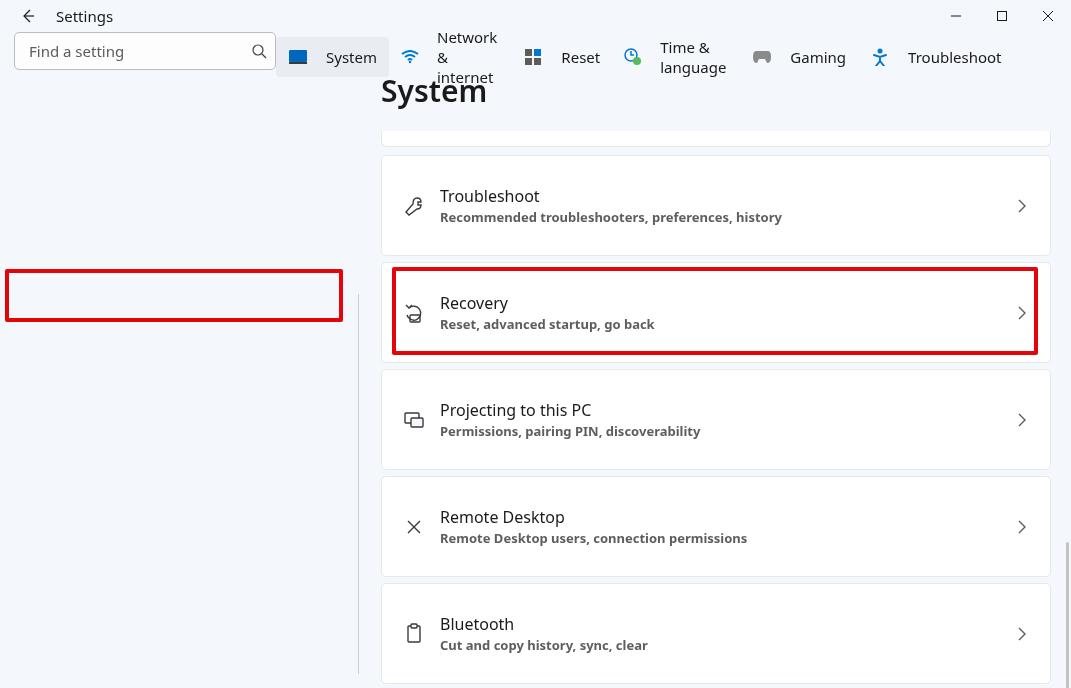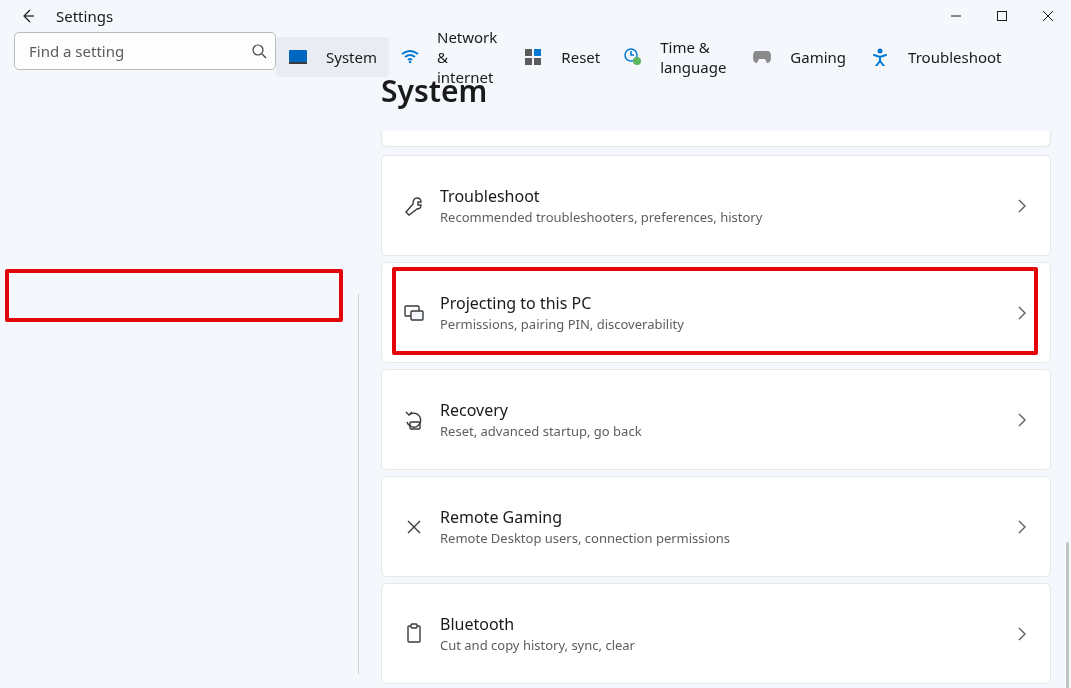--- a/index.html
+++ b/index.html
@@ -19,21 +19,21 @@
   .nav-item { height: 40px; display: flex; align-items: center; padding: 0 12px; border-radius: 4px; margin: 5px 0; gap: 18px; font-size: 15px; color: #1a1a1a; cursor: default; }
   .nav-item.selected { background: #e9edf3; }
   .nav-icon { width: 20px; height: 20px; display: flex; align-items: center; justify-content: center; font-size: 16px; }
   .main { flex: 1; padding: 0 20px 0 20px; overflow: hidden; position: relative; }
   .page-title { font-size: 30px; font-weight: 600; color: #1a1a1a; margin: 38px 0 20px 0; }
   .card-partial { height: 16px; border: 1px solid #e6e6e6; border-top: none; border-radius: 0 0 6px 6px; background: #fff; margin-bottom: 8px; }
   .card { background: #fff; border: 1px solid #e8e8e8; border-radius: 5px; display: flex; align-items: center; padding: 29px 20px; margin-bottom: 6px; gap: 14px; }
   .card-icon { width: 24px; height: 24px; display: flex; align-items: center; justify-content: center; color: #3a3a3a; flex-shrink: 0; }
   .card-text { flex: 1; }
   .card-title { font-size: 16px; color: #1a1a1a; }
-  .card-sub { font-size: 13px; color: #5e5e5e; margin-top: 1px; }
+  .card-sub { font-size: 13px; color: #5e5e5e; margin-top: 1px; font-weight: bold; }
   .chevron { width: 16px; height: 16px; display: flex; align-items: center; justify-content: center; color: #5c5c5c; }
   .highlight-box { border: 4px solid #e3050a; border-radius: 2px; position: absolute; pointer-events: none; }
   .hl-sidebar { left: 5px; top: 237px; width: 338px; height: 53px; }
   .hl-card { left: 392px; top: 235px; width: 646px; height: 88px; }
   .divider-line { position: absolute; left: 358px; top: 262px; width: 1px; height: 380px; background: #cfcfcf; }
   .scrollbar-hint { position: absolute; right: 2px; top: 510px; width: 3px; height: 155px; background: #c3c3c3; border-radius: 2px; }
 </style>
 </head>
 <body>
 
@@ -155,63 +155,63 @@
         <div class="chevron">
             <svg width="10" height="14" viewBox="0 0 10 14">
               <path d="M2 1 L8 7 L2 13" fill="none" stroke="#5c5c5c" stroke-width="1.4"></path>
             </svg>
           </div>
       </div>
 
       <div class="card">
         <div class="card-icon">
           <svg width="22" height="22" viewBox="0 0 22 22">
-              <rect x="2" y="4" width="14" height="10" rx="1" fill="none" stroke="#3a3a3a" stroke-width="1.4"></rect>
-              <rect x="8" y="9" width="12" height="9" rx="1" fill="#f4f7fc" stroke="#3a3a3a" stroke-width="1.4"></rect>
-            </svg>
-        </div>
-        <div class="card-text">
-          <div class="card-title">Projecting to this PC</div>
-          <div class="card-sub">Permissions, pairing PIN, discoverability</div>
-        </div>
-        <div class="chevron">
-            <svg width="10" height="14" viewBox="0 0 10 14">
-              <path d="M2 1 L8 7 L2 13" fill="none" stroke="#5c5c5c" stroke-width="1.4"></path>
-            </svg>
-          </div>
-      </div>
-
-      <div class="card">
-        <div class="card-icon">
-          <svg width="22" height="22" viewBox="0 0 22 22">
               <path d="M4 13 A7 7 0 1 0 6 6" fill="none" stroke="#3a3a3a" stroke-width="1.4"></path>
               <path d="M3 3 L6 6 L9 3" fill="none" stroke="#3a3a3a" stroke-width="1.4"></path>
               <rect x="7" y="13" width="10" height="7" rx="1" fill="none" stroke="#3a3a3a" stroke-width="1.4"></rect>
             </svg>
         </div>
         <div class="card-text">
           <div class="card-title">Recovery</div>
           <div class="card-sub">Reset, advanced startup, go back</div>
         </div>
         <div class="chevron">
             <svg width="10" height="14" viewBox="0 0 10 14">
               <path d="M2 1 L8 7 L2 13" fill="none" stroke="#5c5c5c" stroke-width="1.4"></path>
             </svg>
           </div>
       </div>
 
       <div class="card">
         <div class="card-icon">
           <svg width="22" height="22" viewBox="0 0 22 22">
+              <rect x="2" y="4" width="14" height="10" rx="1" fill="none" stroke="#3a3a3a" stroke-width="1.4"></rect>
+              <rect x="8" y="9" width="12" height="9" rx="1" fill="#f4f7fc" stroke="#3a3a3a" stroke-width="1.4"></rect>
+            </svg>
+        </div>
+        <div class="card-text">
+          <div class="card-title">Projecting to this PC</div>
+          <div class="card-sub">Permissions, pairing PIN, discoverability</div>
+        </div>
+        <div class="chevron">
+            <svg width="10" height="14" viewBox="0 0 10 14">
+              <path d="M2 1 L8 7 L2 13" fill="none" stroke="#5c5c5c" stroke-width="1.4"></path>
+            </svg>
+          </div>
+      </div>
+
+      <div class="card">
+        <div class="card-icon">
+          <svg width="22" height="22" viewBox="0 0 22 22">
               <path d="M5 5 L11 11 L5 17" fill="none" stroke="#3a3a3a" stroke-width="1.4"></path>
               <path d="M17 5 L11 11 L17 17" fill="none" stroke="#3a3a3a" stroke-width="1.4"></path>
             </svg>
         </div>
         <div class="card-text">
-          <div class="card-title">Remote Gaming</div>
+          <div class="card-title">Remote Desktop</div>
           <div class="card-sub">Remote Desktop users, connection permissions</div>
         </div>
         <div class="chevron">
             <svg width="10" height="14" viewBox="0 0 10 14">
               <path d="M2 1 L8 7 L2 13" fill="none" stroke="#5c5c5c" stroke-width="1.4"></path>
             </svg>
           </div>
       </div>
 
       <div class="card">

